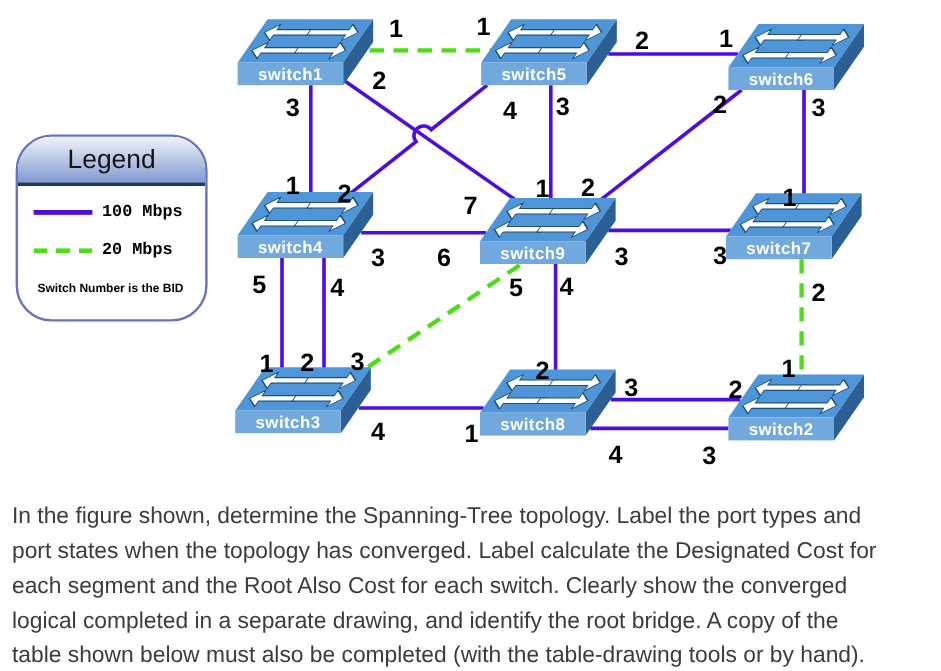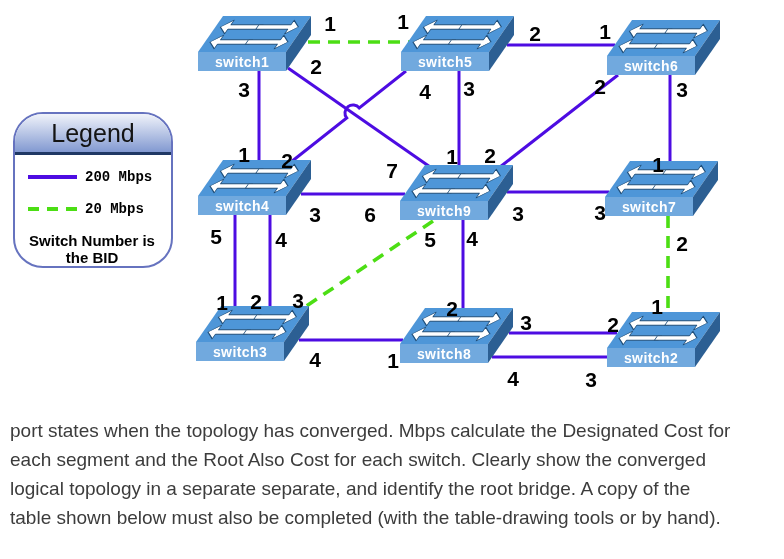--- a/index.html
+++ b/index.html
@@ -5,26 +5,26 @@
   html,body{margin:0;padding:0;background:#ffffff;}
   .stage{position:relative;width:784px;height:559px;background:#fff;overflow:hidden;
          font-family:"Liberation Sans",sans-serif;}
   .stage svg{position:absolute;left:0;top:0;}
 
   
   .legend{position:absolute;left:13px;top:112px;width:160px;height:156px;
           border:2px solid #6673BF;border-radius:30px;background:#fff;
           box-sizing:border-box;overflow:hidden;}
   .legend-header{height:38px;display:flex;align-items:center;justify-content:center;
-                 font-size:25px;color:#141414;}
+                 font-size:22px;color:#141414;}
   .legend-body{padding:13px 0 0 13px;}
   .legend-item{display:flex;align-items:center;gap:8px;height:18px;margin-bottom:14px;}
   .sample{width:49px;height:4px;flex:0 0 auto;}
   .legend-label{font-family:"Liberation Mono",monospace;font-weight:bold;font-size:14px;color:#000;}
-  .legend-note{font-weight:bold;font-size:15px;line-height:17px;text-align:center;
+  .legend-note{font-weight:bold;font-size:10px;line-height:17px;text-align:center;
                width:128px;margin-top:3px;color:#000;}
 
   
   .instructions{position:absolute;left:10px;top:416px;width:772px;
                 font-size:19px;line-height:29px;color:#3C3C3C;}
 
   
   .port-label{font-family:"Liberation Sans",sans-serif;font-weight:bold;font-size:21px;fill:#000;}
   .switch-name{font-family:"Liberation Sans",sans-serif;font-weight:bold;font-size:14px;
                fill:#fff;letter-spacing:.4px;}
@@ -205,30 +205,31 @@
       </g>
     </svg>
 
   <div class="legend" style="border-color: rgb(102, 115, 191);">
     <div class="legend-header" style="background: linear-gradient(rgb(240, 243, 250), rgb(130, 153, 209)); border-bottom: 3px solid rgb(31, 56, 100);">
       <span>Legend</span>
     </div>
     <div class="legend-body">
       <div class="legend-item">
         <span class="sample" style="background: rgb(77, 12, 226);"></span>
-        <span class="legend-label">200 Mbps</span>
+        <span class="legend-label">100 Mbps</span>
       </div>
       <div class="legend-item">
         <span class="sample" style="background: repeating-linear-gradient(90deg, rgb(76, 222, 20) 0px, rgb(76, 222, 20) 11px, transparent 11px, transparent 19px);"></span>
         <span class="legend-label">20 Mbps</span>
       </div>
       <div class="legend-note">Switch Number is the BID</div>
     </div>
   </div>
 
   <div class="instructions">
-    <div>port states when the topology has converged. Mbps calculate the Designated Cost for</div>
+    <div>In the figure shown, determine the Spanning-Tree topology. Label the port types and</div>
+    <div>port states when the topology has converged. Label calculate the Designated Cost for</div>
     <div>each segment and the Root Also Cost for each switch. Clearly show the converged</div>
-    <div>logical topology in a separate separate, and identify the root bridge. A copy of the</div>
+    <div>logical completed in a separate drawing, and identify the root bridge. A copy of the</div>
     <div>table shown below must also be completed (with the table-drawing tools or by hand).</div>
   </div>
 
 </div>
 
 </body></html>

